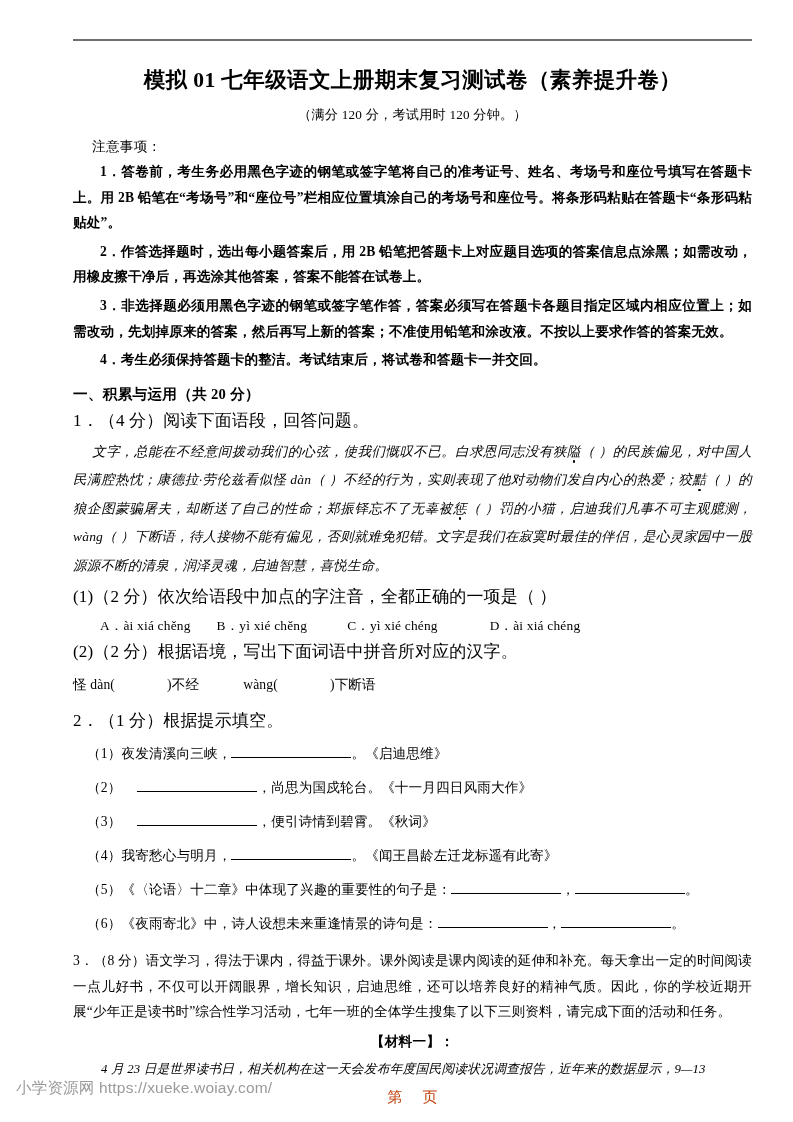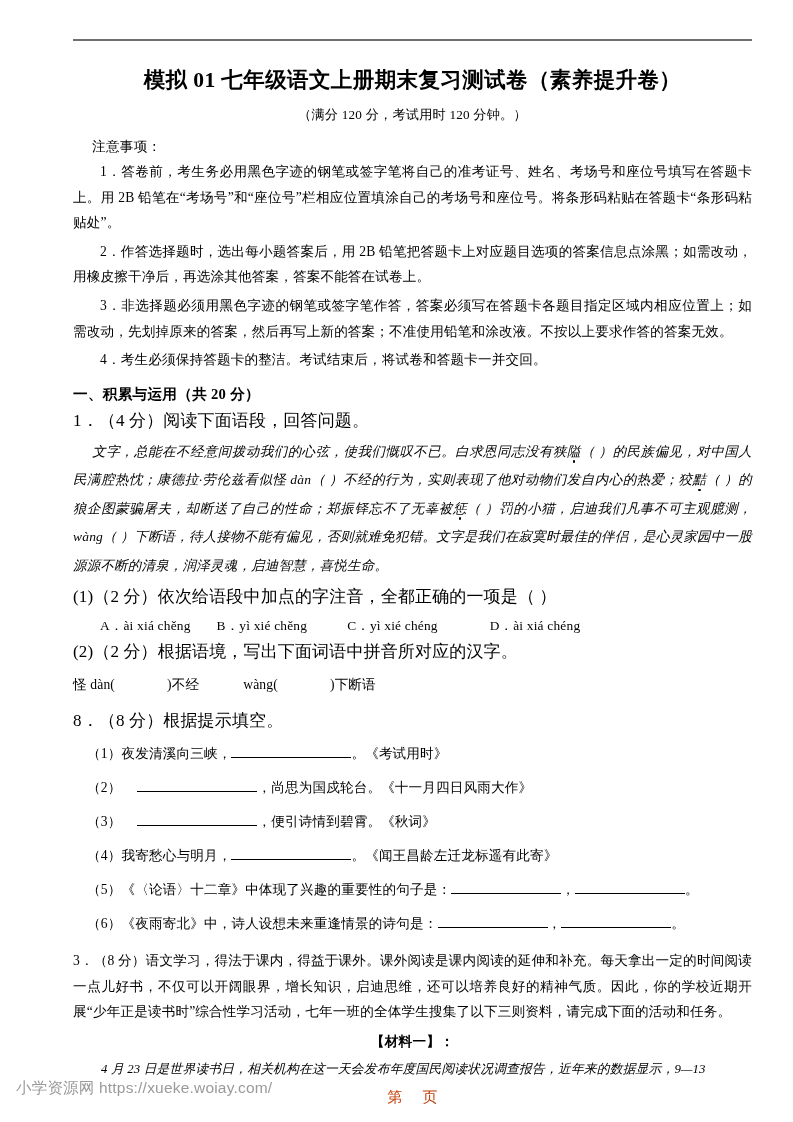--- a/index.html
+++ b/index.html
@@ -60,21 +60,21 @@
   }
   p.just {
     font-size: 13.6px;
     line-height: 25.6px;
     margin: 0;
     text-align: justify;
     text-justify: inter-character;
     letter-spacing: 0.15px;
   }
   p.indent2 { text-indent: 27px; }
-  .notice-list p { margin-top: 3px; }
+  .notice-list p { margin-top: 3px; font-weight: bold; }
 
   .section-head {
     font-weight: bold;
     font-size: 14.6px;
     margin-top: 12px;
     letter-spacing: 0.3px;
   }
   .q-line {
     font-size: 17px;
     line-height: 25px;
@@ -212,24 +212,24 @@
     <div class="opt-row">
       <span class="opt"><span>A．</span><span class="pinyin">ài  xiá chěng</span></span><span class="gap-a"></span><span class="opt"><span>B．</span><span class="pinyin">yì  xié chěng</span></span><span class="gap-b"></span><span class="opt"><span>C．</span><span class="pinyin">yì  xié chéng</span></span><span class="gap-c"></span><span class="opt"><span>D．</span><span class="pinyin">ài  xiá chéng</span></span>
     </div>
 
     <div class="q-line">(2)（2 分）根据语境，写出下面词语中拼音所对应的汉字。</div>
 
     <div class="blank-row" style="padding-left:0;">
       <span>怪 dàn(</span><span class="fill-line" style="width:52px;border-bottom:none;"></span><span>)不经</span><span class="spacer-s"></span><span>wàng(</span><span class="fill-line" style="width:52px;border-bottom:none;"></span><span>)下断语</span>
     </div>
 
-    <div class="q-line" style="margin-top:10px;">8．（8 分）根据提示填空。</div>
-
-    <div class="blank-row">
-      <span>（1）</span><span>夜发清溪向三峡，</span><span class="fill-line w-lg"></span><span>。《考试用时》</span>
+    <div class="q-line" style="margin-top:10px;">2．（1 分）根据提示填空。</div>
+
+    <div class="blank-row">
+      <span>（1）</span><span>夜发清溪向三峡，</span><span class="fill-line w-lg"></span><span>。《启迪思维》</span>
     </div>
 
     <div class="blank-row">
       <span>（2）</span><span class="spacer-xs"></span><span class="fill-line w-lg"></span><span>，尚思为国戍轮台。《十一月四日风雨大作》</span>
     </div>
 
     <div class="blank-row">
       <span>（3）</span><span class="spacer-xs"></span><span class="fill-line w-lg"></span><span>，便引诗情到碧霄。《秋词》</span>
     </div>
 

